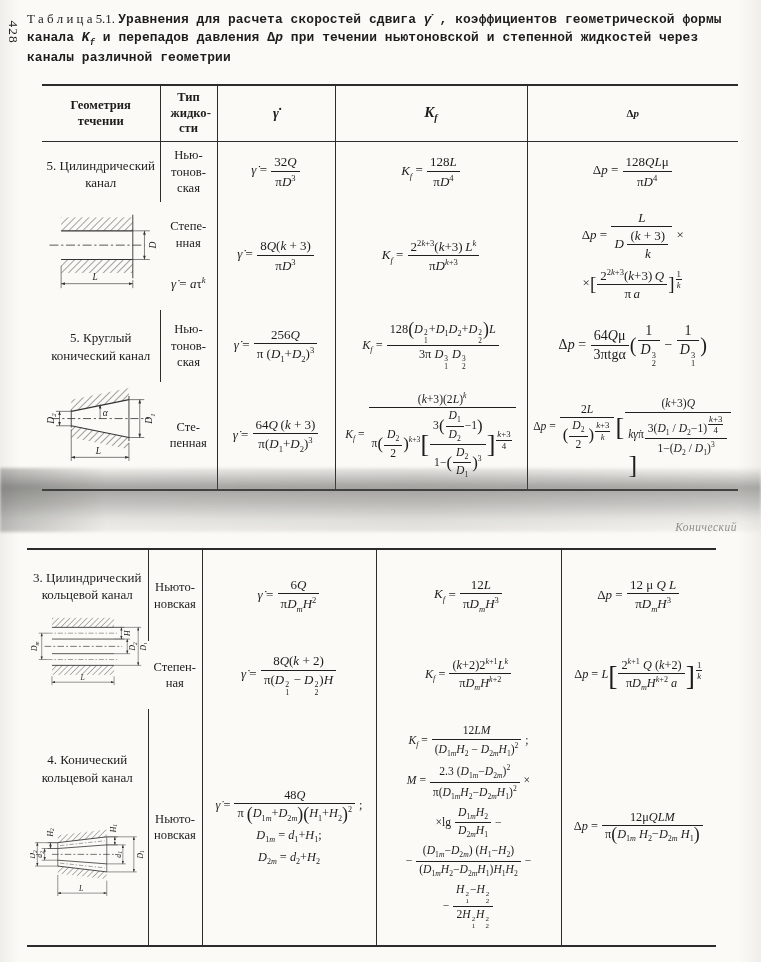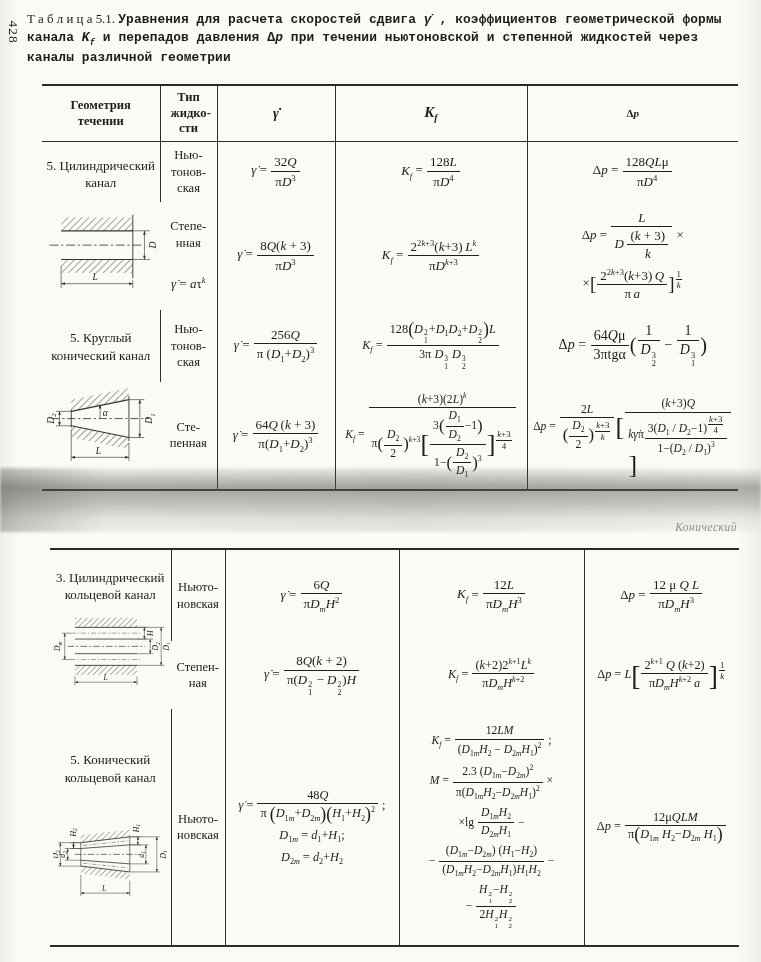--- a/index.html
+++ b/index.html
@@ -12,21 +12,21 @@
         font-size:13.5px;letter-spacing:1px;}
   .title{position:absolute;left:27px;top:11px;width:714px;font-size:12.9px;line-height:1.38;}
   .title b{letter-spacing:0.1px;font-family:Liberation Mono, monospace;}
 
   table.tbl{border-collapse:collapse;table-layout:fixed;position:absolute;
         border-top:2px solid #2c2c2c;border-bottom:2px solid #2c2c2c;}
   .tbl th,.tbl td{border-left:1px solid #2c2c2c;padding:2px 3px;vertical-align:middle;text-align:center;}
   .tbl th:first-child,.tbl td:first-child{border-left:none;}
   .tbl thead th{border-bottom:1.4px solid #2c2c2c;font-weight:bold;font-size:12.6px;line-height:1.25;padding:4px 10px;}
   .tbl-top{left:42px;top:84px;width:696px;}
-  .tbl-bot{left:50px;top:548px;width:689px;}
+  .tbl-bot{left:27px;top:548px;width:689px;}
   .geo{vertical-align:top;text-align:left;padding:4px 3px 4px 7px;}
   .geo-title{font-size:13px;line-height:1.35;margin:3px 0 2px 0;}
   .diag{text-align:center;}
   .fluid{font-size:12.6px;line-height:1.3;padding:4px 1px;}
   .fluid-note{margin-top:24px;font-size:12.5px;}
   .fm{font-size:13px;}
   .fm.sm{font-size:11.6px;}
   .fm i{font-style:italic;}
   sup{font-size:0.66em;}
   sub{font-size:0.66em;}
@@ -265,21 +265,21 @@
                   <span>1</span>
                 </span> − <i>D</i><span class="ss">
                   <span>2</span>
                   <span>2</span>
                 </span>)<i>H</i></span></span></td>
         <td class="fm" style="font-size:12.3px"><i>K<sub>f</sub></i> = <span class="fr"><span class="nm">(<i>k</i>+2)2<sup><i>k</i>+1</sup><i>L<sup>k</sup></i></span><span class="dn">π<i>D<sub>m</sub></i><i>H</i><sup><i>k</i>+2</sup></span></span></td>
         <td class="fm" style="font-size:12.3px">Δ<i>p</i> = <i>L</i><span class="bg2">[</span><span class="fr"><span class="nm">2<sup><i>k</i>+1</sup> <i>Q</i> (<i>k</i>+2)</span><span class="dn">π<i>D<sub>m</sub></i><i>H</i><sup><i>k</i>+2</sup> <i>a</i></span></span><span class="bg2">]</span><sup class="ex"><span class="fr"><span class="nm">1</span><span class="dn"><i>k</i></span></span></sup></td>
       </tr>
       <tr style="height:237px">
         <td class="geo">
-          <div class="geo-title">5. Конический кольцевой канал</div>
+          <div class="geo-title">4. Конический кольцевой канал</div>
           <div class="diag" style="margin-top:34px">
             <svg width="117" viewBox="0 0 160 112" xmlns="http://www.w3.org/2000/svg">
               <defs>
                 <pattern id="h4" width="5.5" height="5.5" patternUnits="userSpaceOnUse" patternTransform="rotate(45)">
                   <line x1="0" y1="0" x2="0" y2="5.5" stroke="#3a3a3a" stroke-width="1"></line>
                 </pattern>
                 <marker id="a4" markerWidth="7" markerHeight="5" refX="6.5" refY="2.5" orient="auto-start-reverse">
                   <path d="M0.4,0.3 L6.6,2.5 L0.4,4.7 z" fill="#333"></path>
                 </marker>
               </defs>

